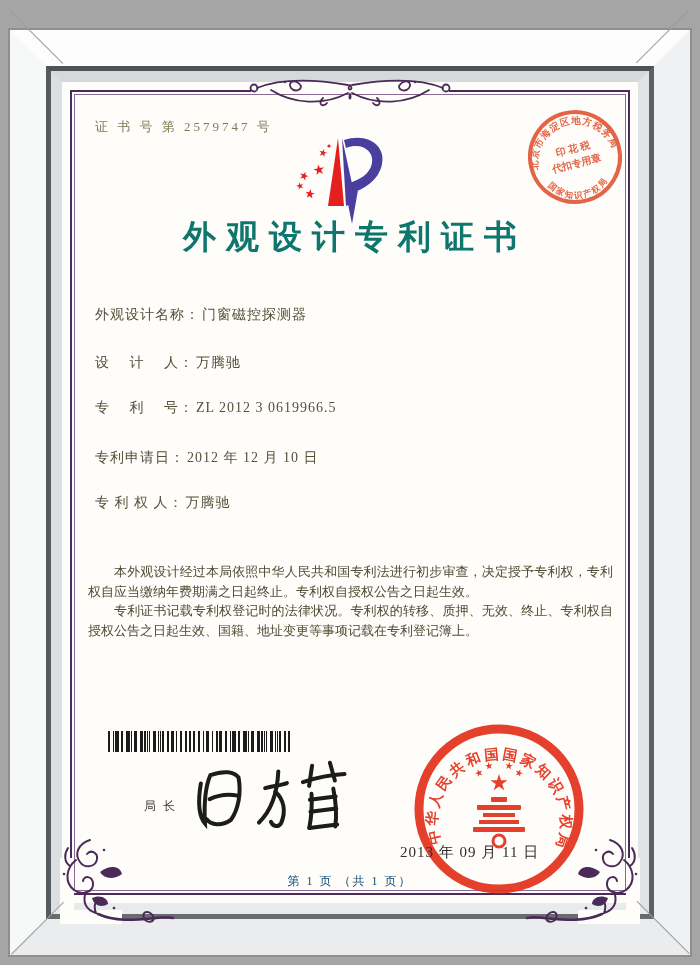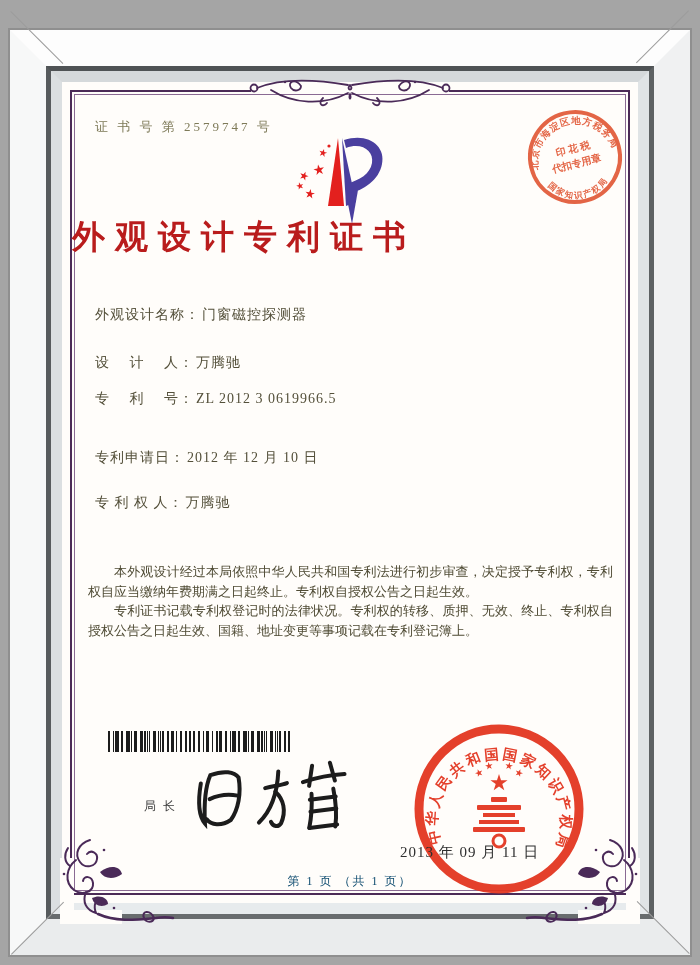--- a/index.html
+++ b/index.html
@@ -30,25 +30,25 @@
 
   .orn{position:absolute;z-index:2;}
   .orn-top{left:183px;top:-6px;width:210px;height:48px;}
   .orn-bl{left:-6px;top:752px;width:120px;height:94px;}
   .orn-br{left:462px;top:752px;width:120px;height:94px;transform:scaleX(-1);}
 
   
   .cert-number{position:absolute;left:33px;top:36px;font-size:13px;letter-spacing:3px;color:#7e7a58;z-index:3;}
   .logo{position:absolute;left:230px;top:50px;width:112px;height:98px;z-index:3;}
   .tax-stamp{position:absolute;left:461px;top:23px;width:104px;height:104px;transform:rotate(-14deg);opacity:.88;z-index:3;}
-  .title{position:absolute;left:0;top:133px;width:100%;text-align:left;font-size:33px;font-weight:bold;
-    letter-spacing:10px;text-indent:10px;color:#b91c1c;z-index:3;}
+  .title{position:absolute;left:0;top:133px;width:100%;text-align:center;font-size:33px;font-weight:bold;
+    letter-spacing:10px;text-indent:10px;color:#0f766e;z-index:3;}
 
   .field{position:absolute;left:33px;font-size:14px;letter-spacing:1px;color:#54503a;white-space:nowrap;z-index:3;}
-  .f0{top:224px;} .f1{top:272px;} .f2{top:308px;font-family:Liberation Serif, serif;} .f3{top:367px;} .f4{top:412px;} .f5{top:455px;}
+  .f0{top:224px;} .f1{top:272px;} .f2{top:317px;font-family:Liberation Serif, serif;} .f3{top:367px;} .f4{top:412px;} .f5{top:455px;}
   .field .val{margin-left:2px;}
 
   .body-text{position:absolute;left:26px;top:480px;width:525px;font-size:13px;line-height:19.5px;
     color:#4e4a33;text-align:justify;z-index:3;}
   .body-text p{margin:0;text-indent:2em;}
 
   .barcode{position:absolute;left:46px;top:649px;width:182px;height:21px;z-index:3;background-color:#fffdfa;
     background-image:
       repeating-linear-gradient(90deg,#1c1c1c 0 2px,transparent 2px 5px,#1c1c1c 5px 6px,transparent 6px 9px),
       repeating-linear-gradient(90deg,#1c1c1c 0 1px,transparent 1px 7px,#1c1c1c 7px 9px,transparent 9px 13px);}

